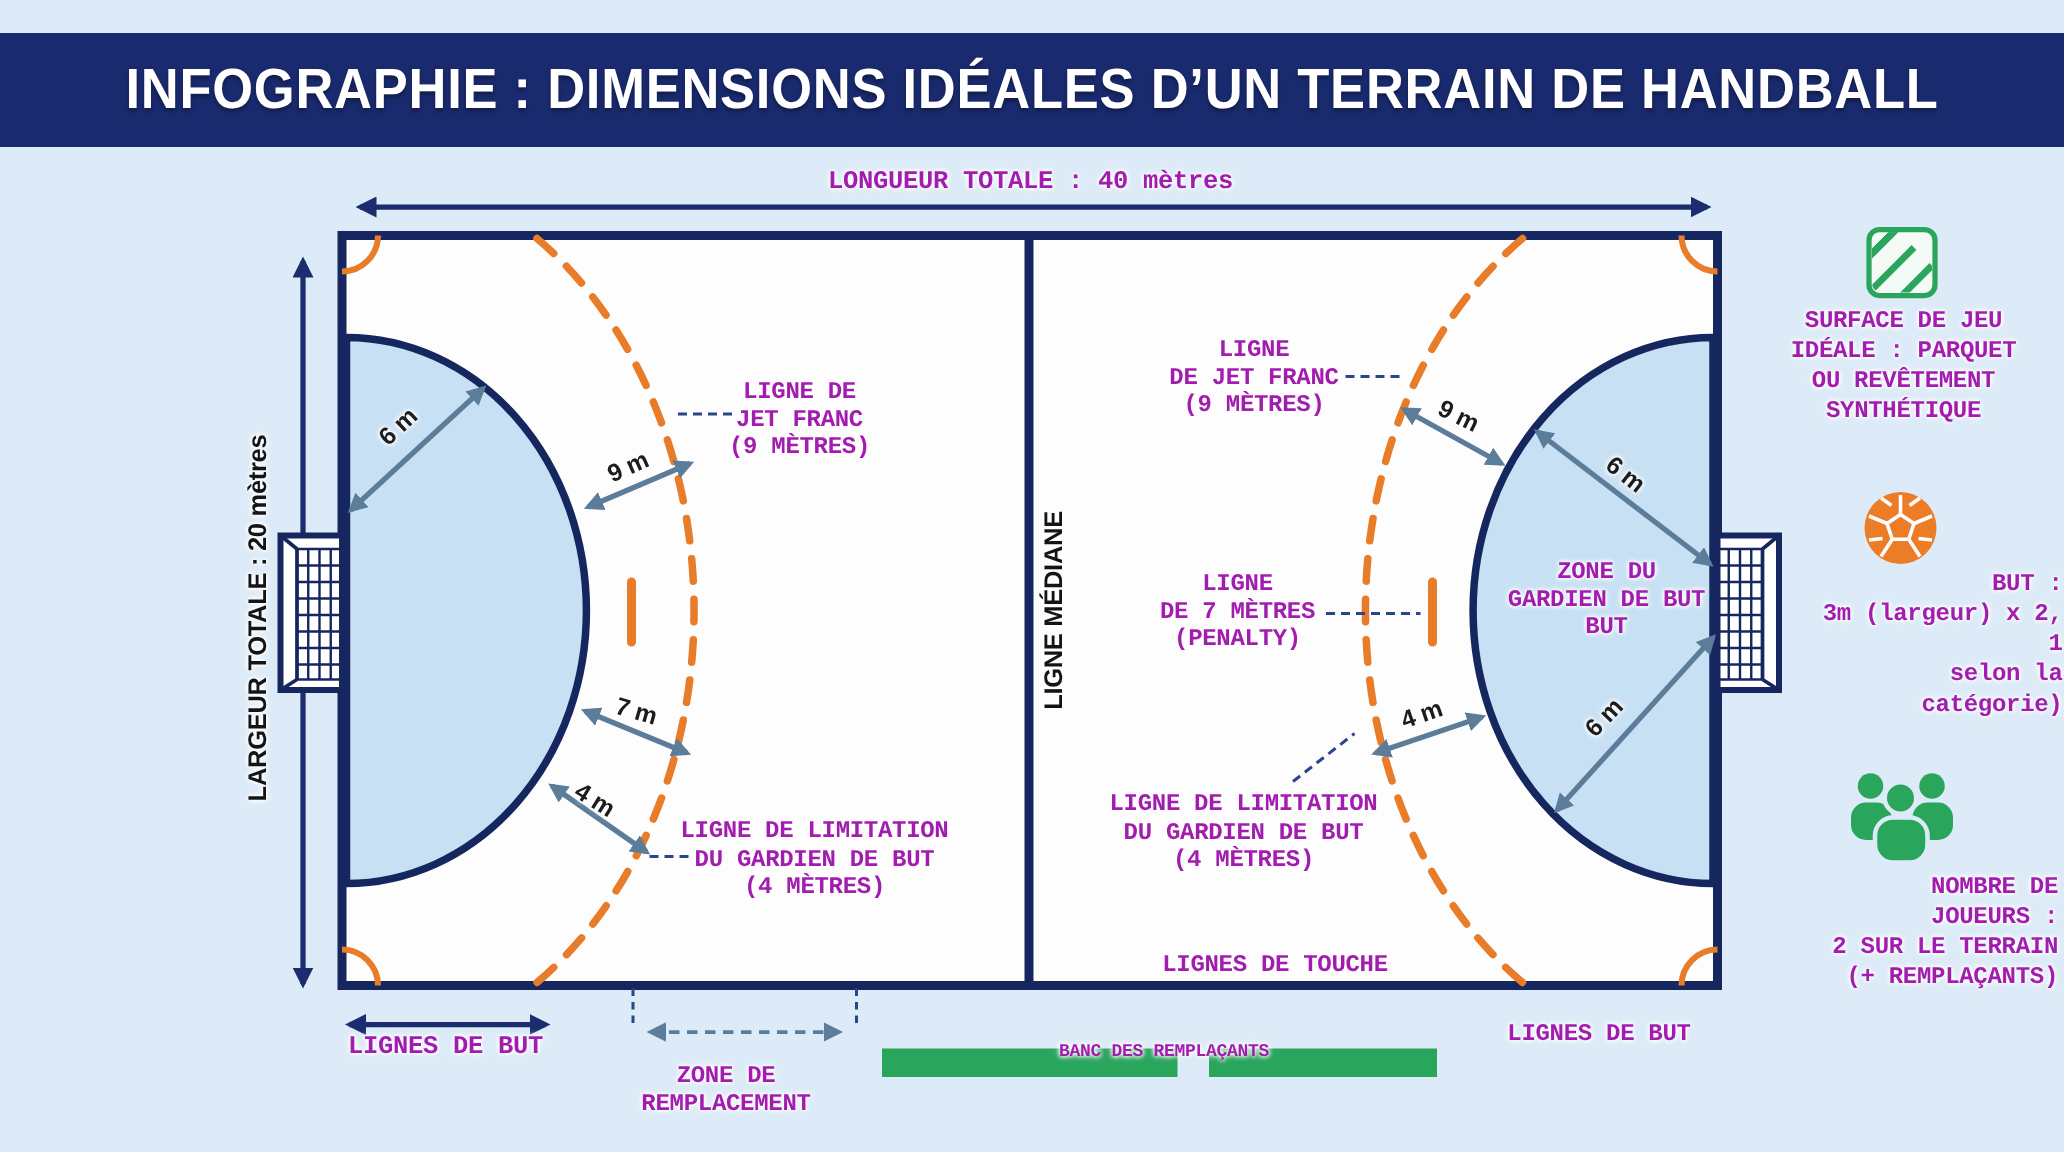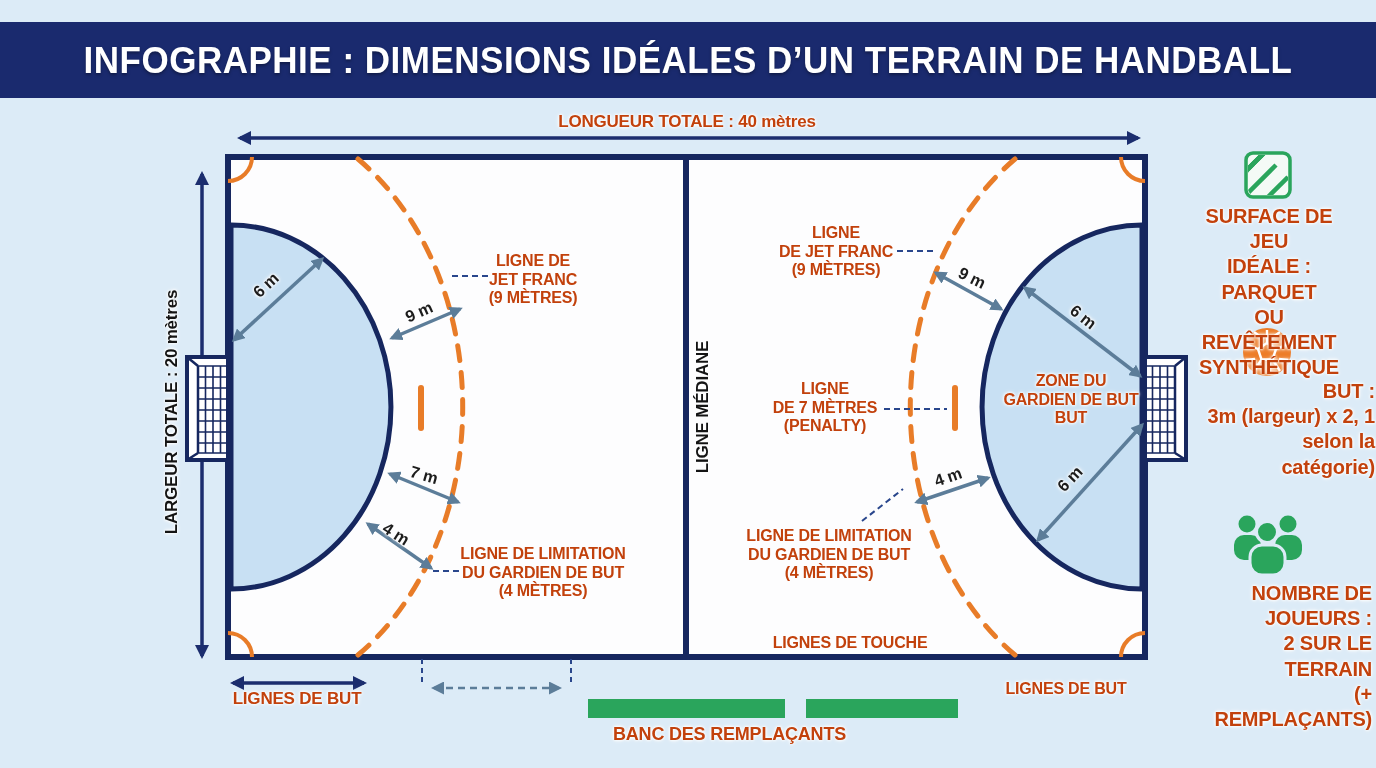--- a/index.html
+++ b/index.html
@@ -3,31 +3,31 @@
 <meta charset="utf-8">
 <style>
   html,body{margin:0;padding:0;background:#dcebf7;width:1376px;height:768px;overflow:hidden;
     font-family:"Liberation Sans",sans-serif;}
   #stage{position:relative;width:1376px;height:768px;background:#dcebf7;margin-top:22px;}
   #hdr{position:absolute;left:0;top:0;width:1376px;height:76px;background:#1a2a6e;
     display:flex;align-items:center;justify-content:center;}
   #hdr .t{color:#ffffff;font-size:35px;font-weight:800;letter-spacing:.5px;white-space:nowrap;
     transform:scaleY(1.08);text-shadow:0 2px 3px rgba(0,0,0,.35);}
   svg.layer{position:absolute;left:0;top:0;}
-  .lbl{position:absolute;font-weight:700;color:#c2410c;text-align:center;line-height:1.16;
+  .lbl{position:absolute;font-weight:700;color:#a21caf;text-align:center;line-height:1.16;
     font-size:16px;letter-spacing:-.2px;
-    text-shadow:0 0 3px #fff,0 0 3px #fff,0 0 5px #fff;}
+    text-shadow:0 0 3px #fff,0 0 3px #fff,0 0 5px #fff;font-family:Liberation Mono, monospace;}
   .lbl span{display:block;}
   .left{text-align:right;}
   .rot{position:absolute;font-weight:700;color:#141414;white-space:nowrap;font-size:16px;
     transform-origin:center center;letter-spacing:-.2px;
     text-shadow:0 0 3px #fff,0 0 3px #fff,0 0 5px #fff;}
   .meas{font-size:16.5px;color:#1c1c1c;}
   .dim{font-size:17px;}
-  .legend{font-size:20px;line-height:1.26;letter-spacing:-.2px;}
+  .legend{font-size:16px;line-height:1.26;letter-spacing:-.2px;}
 </style>
 </head>
 <body>
 
 <div id="stage">
 
   <svg class="layer" width="1376" height="768" viewBox="0 0 1376 768">
     <defs>
       <marker id="mNavy" markerUnits="userSpaceOnUse" markerWidth="14" markerHeight="14" viewBox="0 0 14 14" refX="11" refY="7" orient="auto-start-reverse">
         <path d="M0,0 L14,7 L0,14 Z" fill="#1b2d6e"></path>
@@ -183,21 +183,25 @@
     <span>(4 MÈTRES)</span>
   </div>
   <div class="rot meas" style="left:972px;top:256px;transform:translate(-50%,-50%) rotate(26deg);">9 m</div>
   <div class="rot meas" style="left:1083px;top:295px;transform:translate(-50%,-50%) rotate(38deg);">6 m</div>
   <div class="rot meas" style="left:1070px;top:457px;transform:translate(-50%,-50%) rotate(-46deg);">6 m</div>
   <div class="rot meas" style="left:948px;top:455px;transform:translate(-50%,-50%) rotate(-19deg);">4 m</div>
 
   <div class="lbl" style="left:750px;top:612px;width:200px;">LIGNES DE TOUCHE</div>
   <div class="lbl dim" style="left:217px;top:667px;width:160px;">LIGNES DE BUT</div>
   <div class="lbl" style="left:986px;top:658px;width:160px;">LIGNES DE BUT</div>
-  <div class="lbl left" style="left:586px;top:702px;width:260px;font-size:18px;">BANC DES REMPLAÇANTS</div>
+  <div class="lbl" style="left:389px;top:686px;width:190px;">
+    <span>ZONE DE</span>
+    <span>REMPLACEMENT</span>
+  </div>
+  <div class="lbl left" style="left:586px;top:673px;width:260px;font-size:12px;">BANC DES REMPLAÇANTS</div>
 
   <div class="lbl legend" style="left:1188px;top:182px;width:162px;">
     <span>SURFACE DE JEU</span>
     <span>IDÉALE : PARQUET</span>
     <span>OU REVÊTEMENT</span>
     <span>SYNTHÉTIQUE</span>
   </div>
   <div class="lbl legend left" style="left:1205px;top:357px;width:170px;">
     <span>BUT :</span>
     <span>3m (largeur) x 2, 1</span>

